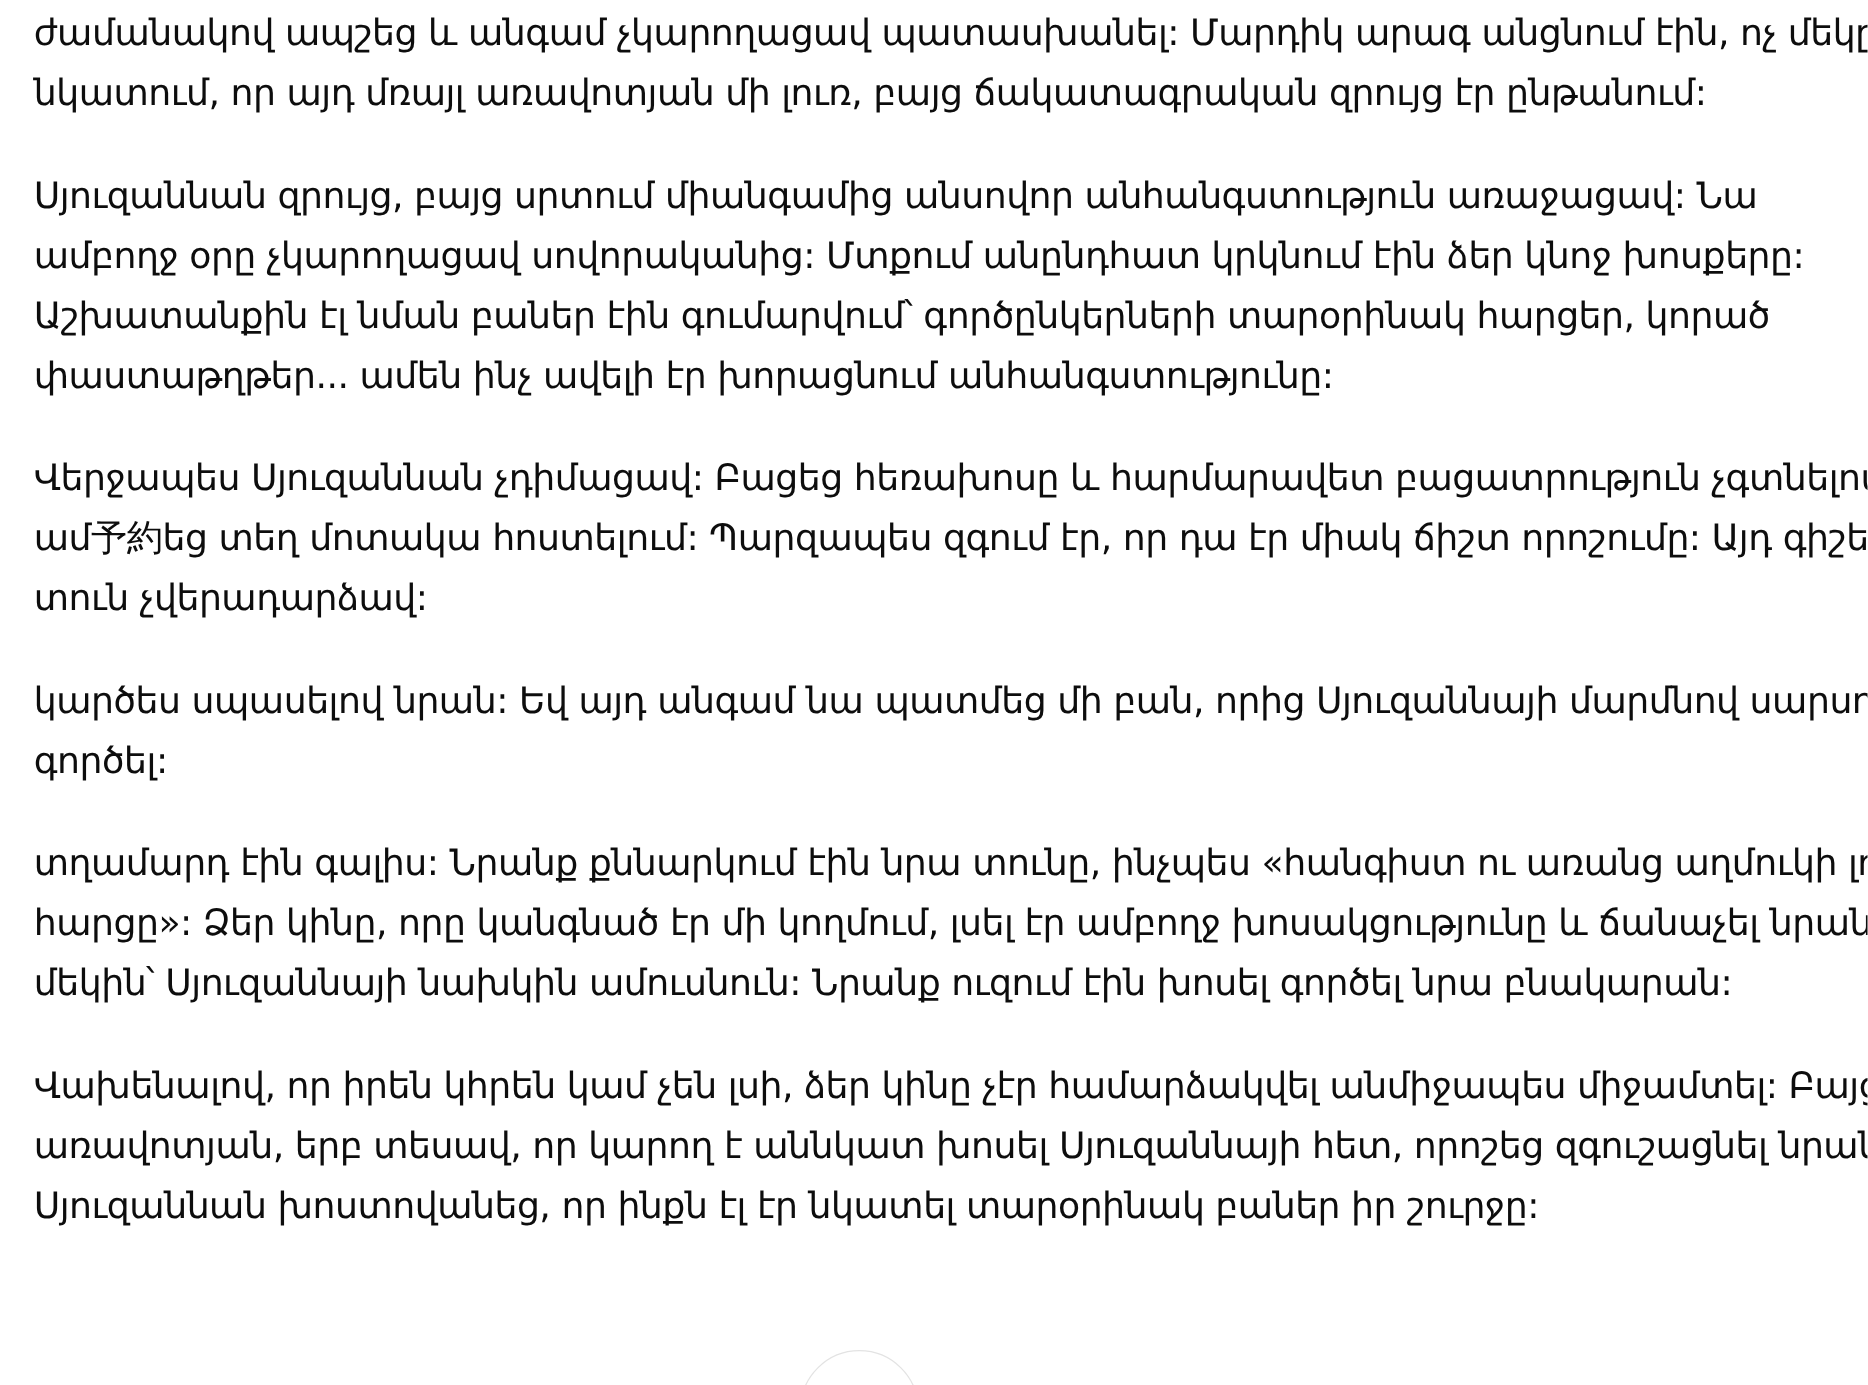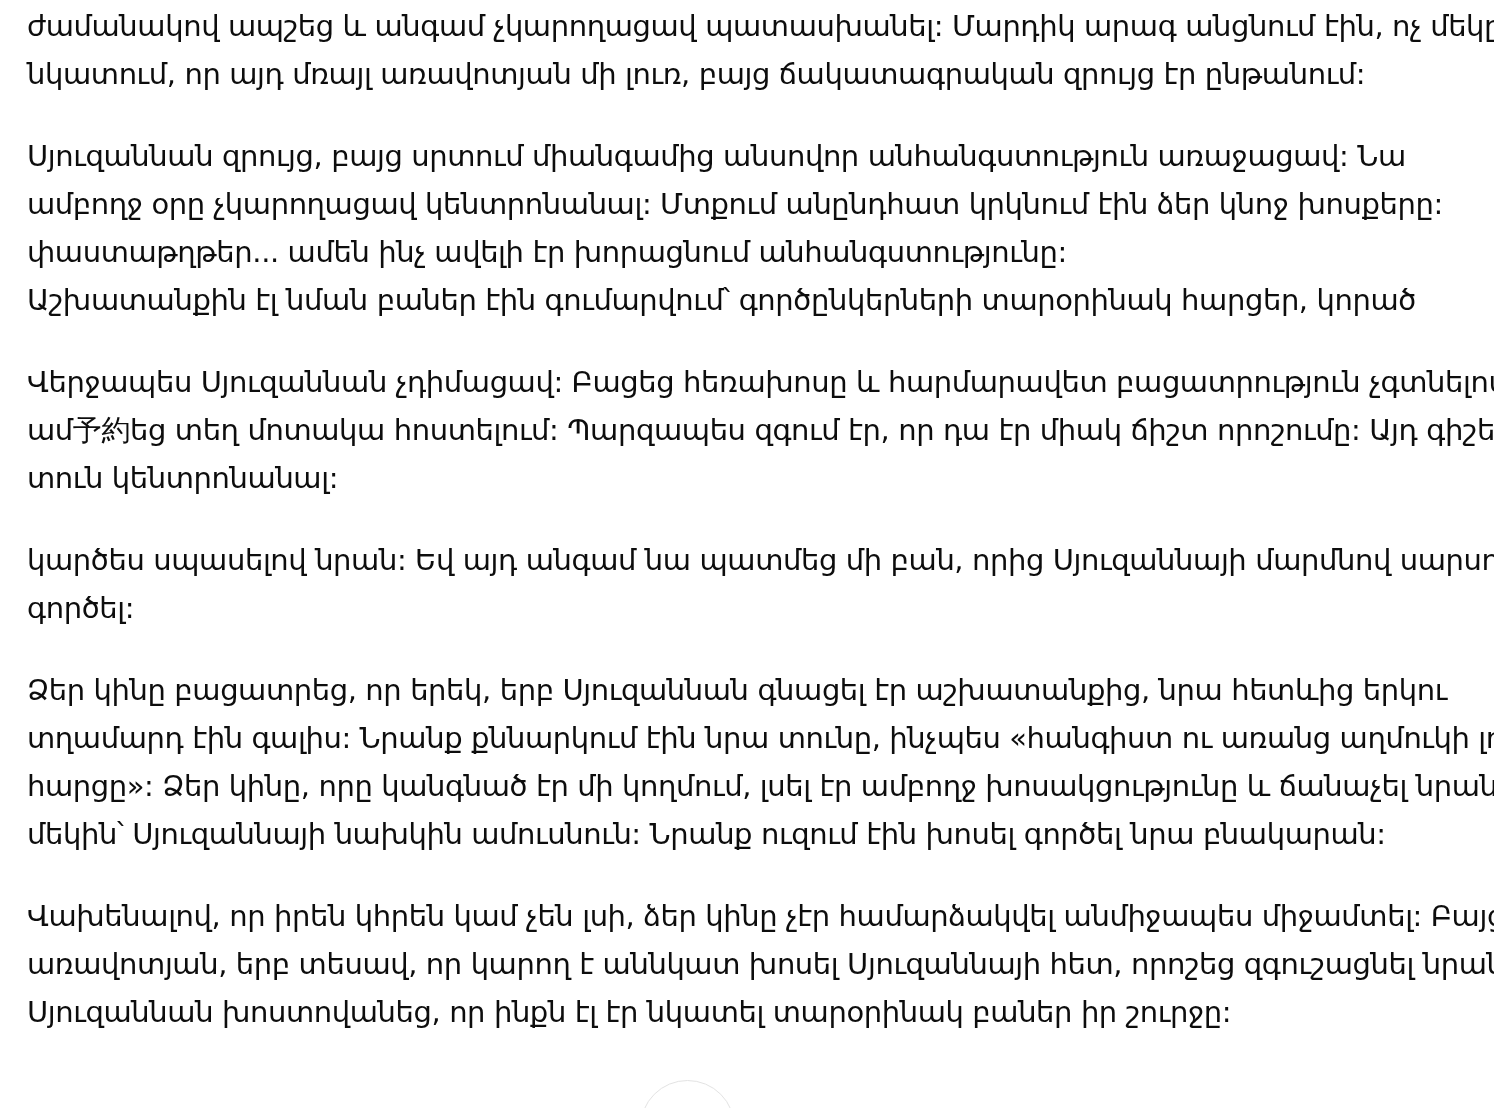--- a/index.html
+++ b/index.html
@@ -50,35 +50,34 @@
 </head>
 <body>
 
 <div class="doc">
     <div class="para">
       <div class="line">ժամանակով ապշեց և անգամ չկարողացավ պատասխանել: Մարդիկ արագ անցնում էին, ոչ մեկը չէր</div>
       <div class="line">նկատում, որ այդ մռայլ առավոտյան մի լուռ, բայց ճակատագրական զրույց էր ընթանում:</div>
     </div>
     <div class="para">
       <div class="line">Սյուզաննան զրույց, բայց սրտում միանգամից անսովոր անհանգստություն առաջացավ: Նա</div>
-      <div class="line">ամբողջ օրը չկարողացավ կենտրոնանալ: Մտքում անընդհատ կրկնում էին ձեր կնոջ խոսքերը:</div>
+      <div class="line">ամբողջ օրը չկարողացավ սովորականից: Մտքում անընդհատ կրկնում էին ձեր կնոջ խոսքերը:</div>
+      <div class="line">Աշխատանքին էլ նման բաներ էին գումարվում՝ գործընկերների տարօրինակ հարցեր, կորած</div>
       <div class="line">փաստաթղթեր... ամեն ինչ ավելի էր խորացնում անհանգստությունը:</div>
-      <div class="line">Աշխատանքին էլ նման բաներ էին գումարվում՝ գործընկերների տարօրինակ հարցեր, կորած</div>
     </div>
     <div class="para">
       <div class="line">Վերջապես Սյուզաննան չդիմացավ: Բացեց հեռախոսը և հարմարավետ բացատրություն չգտնելով,</div>
       <div class="line">ամ予約եց տեղ մոտակա հոստելում: Պարզապես զգում էր, որ դա էր միակ ճիշտ որոշումը: Այդ գիշեր</div>
-      <div class="line">տուն կենտրոնանալ:</div>
+      <div class="line">տուն չվերադարձավ:</div>
     </div>
     <div class="para">
       <div class="line">կարծես սպասելով նրան: Եվ այդ անգամ նա պատմեց մի բան, որից Սյուզաննայի մարմնով սարսուռ</div>
       <div class="line">գործել:</div>
     </div>
     <div class="para">
-      <div class="line">Ձեր կինը բացատրեց, որ երեկ, երբ Սյուզաննան գնացել էր աշխատանքից, նրա հետևից երկու</div>
       <div class="line">տղամարդ էին գալիս: Նրանք քննարկում էին նրա տունը, ինչպես «հանգիստ ու առանց աղմուկի լուծել</div>
       <div class="line">հարցը»: Ձեր կինը, որը կանգնած էր մի կողմում, լսել էր ամբողջ խոսակցությունը և ճանաչել նրանցից</div>
       <div class="line">մեկին՝ Սյուզաննայի նախկին ամուսնուն: Նրանք ուզում էին խոսել գործել նրա բնակարան:</div>
     </div>
     <div class="para">
       <div class="line">Վախենալով, որ իրեն կհրեն կամ չեն լսի, ձեր կինը չէր համարձակվել անմիջապես միջամտել: Բայց</div>
       <div class="line">առավոտյան, երբ տեսավ, որ կարող է աննկատ խոսել Սյուզաննայի հետ, որոշեց զգուշացնել նրան: Եվ</div>
       <div class="line">Սյուզաննան խոստովանեց, որ ինքն էլ էր նկատել տարօրինակ բաներ իր շուրջը:</div>
     </div>
   </div>

